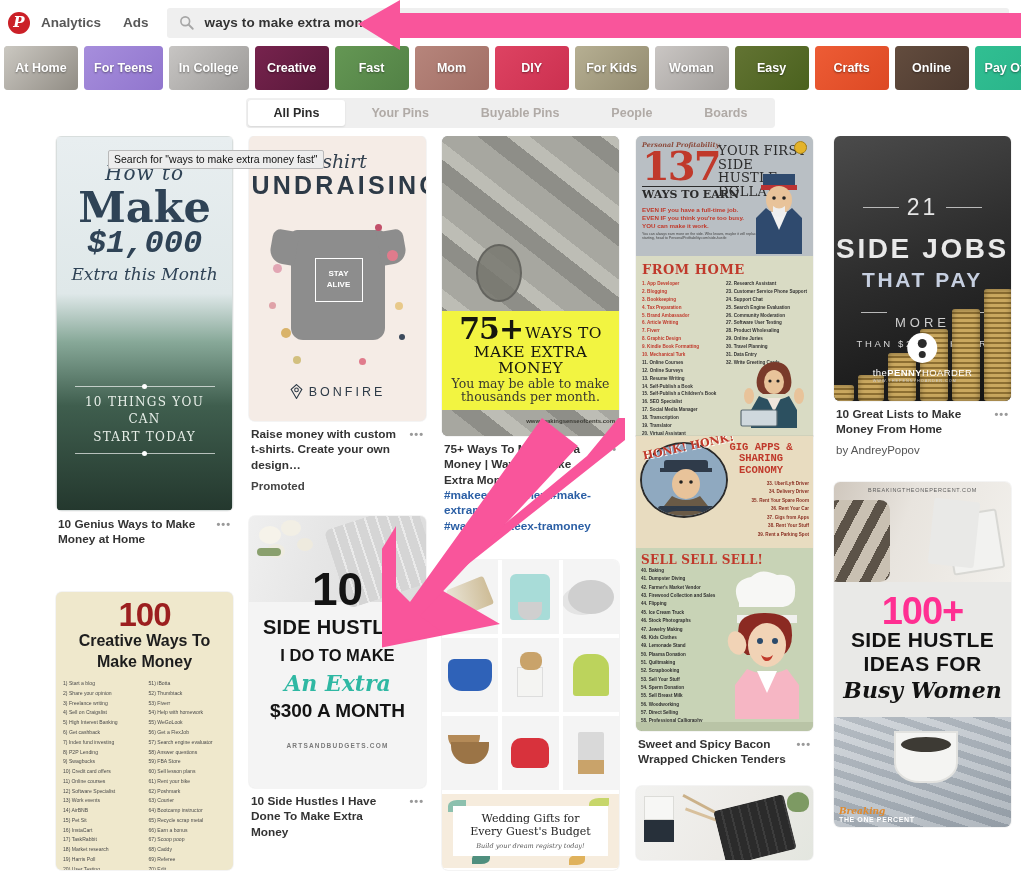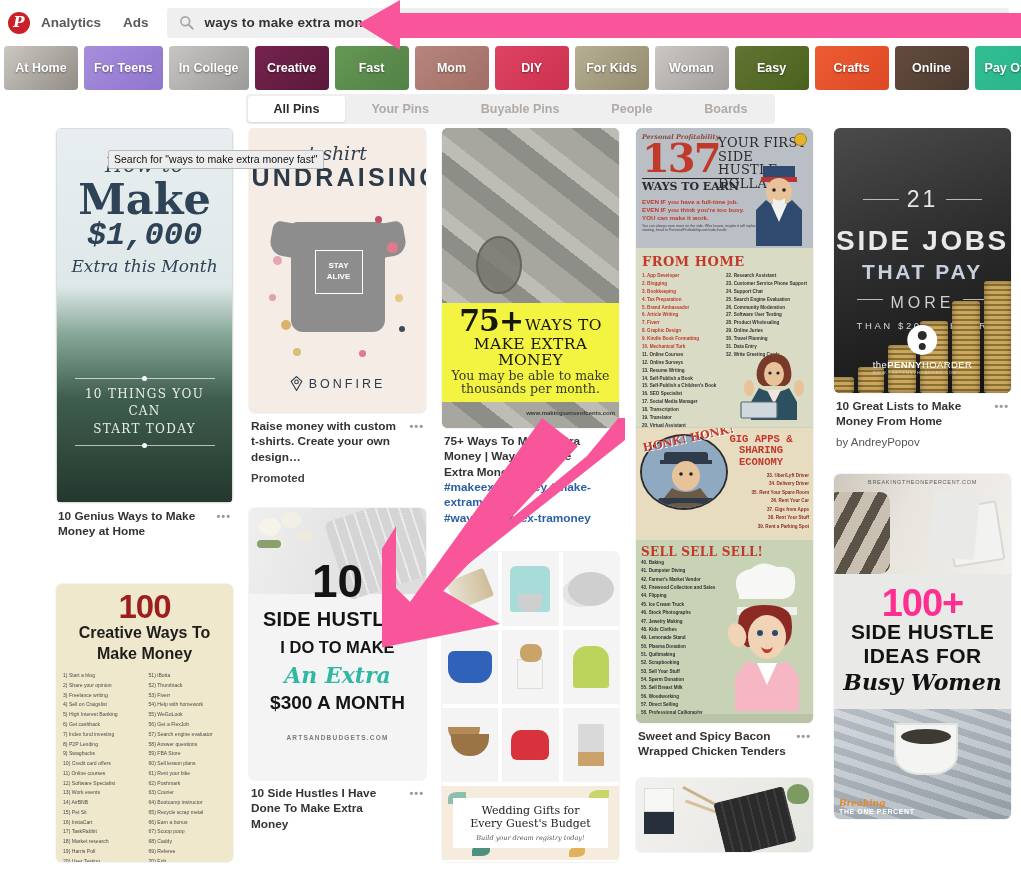--- a/index.html
+++ b/index.html
@@ -98,21 +98,21 @@
     white-space: nowrap;
     padding: 0 10px;
   }
   .guide .g-veil {
     position: absolute; inset: 0;
     z-index: 1;
   }
 
   
   .tabsrow {
-    height: 38px;
+    height: 46px;
     display: flex;
     justify-content: center;
     align-items: center;
     background: #fff;
     position: relative;
   }
   .tabs {
     background: #efefef;
     border-radius: 4px;
     display: flex;
@@ -305,21 +305,21 @@
   .g-chef { position:absolute; right:0px; bottom:12px; width:96px; height:150px;}
   .g-foot { position:absolute; left:0;right:0;bottom:0; height:9px; background:#b9c4a6;}
 
   
   .p-21 { height: 265px; background:linear-gradient(160deg,#4b4b4b 0%, #2e2e2e 45%, #121212 100%); position:relative; overflow:hidden; display:flex; flex-direction:column; align-items:center; padding-top:58px;}
   .s-21 { font-size:23px; color:#e6e6e6; letter-spacing:3px; font-weight:300;}
   .s-21wrap{ display:flex;align-items:center;gap:8px;}
   .s-line { width:36px; height:1px; background:#b9b9b9;}
   .s-sidejobs{ font-size:28px; color:#e9e9e9; letter-spacing:2.6px; font-weight:700; margin-top:12px;}
   .s-thatpay{ font-size:21px; color:#c6cfe0; letter-spacing:2.6px; font-weight:bold; margin-top:3px;}
-  .s-more{ font-size:16px; color:#cfcfcf; letter-spacing:4px; margin-top:7px;}
+  .s-more{ font-size:13px; color:#cfcfcf; letter-spacing:4px; margin-top:20px;}
   .s-than{ font-size:9.5px; color:#d8d8d8; letter-spacing:2.6px; margin-top:8px;}
   .coins { position:absolute; left:0; right:0; bottom:0; height:120px;}
   .cstack { position:absolute; bottom:0; border-radius:3px;
      background: repeating-linear-gradient(to bottom, #caa85f 0 3px, #8d6f32 3px 5px);
      box-shadow: inset 0 0 6px rgba(0,0,0,.4);}
   .ph-logo { position:absolute; left:50%; transform:translateX(-50%); bottom:18px; text-align:left; z-index:5;}
   .ph-av { width:30px;height:30px;border-radius:50%;background:#fff; margin:0 auto 4px auto; position:relative;}
   .ph-av::after{ content:''; position:absolute; left:50%; top:6px; transform:translateX(-50%); width:9px;height:9px;border-radius:50%;background:#2b2b2b; box-shadow:0 11px 0 -1px #2b2b2b;}
   .ph-name{ font-size:9.5px; color:#fff; letter-spacing:.4px;}
   .ph-name b{ font-weight:bold;}

